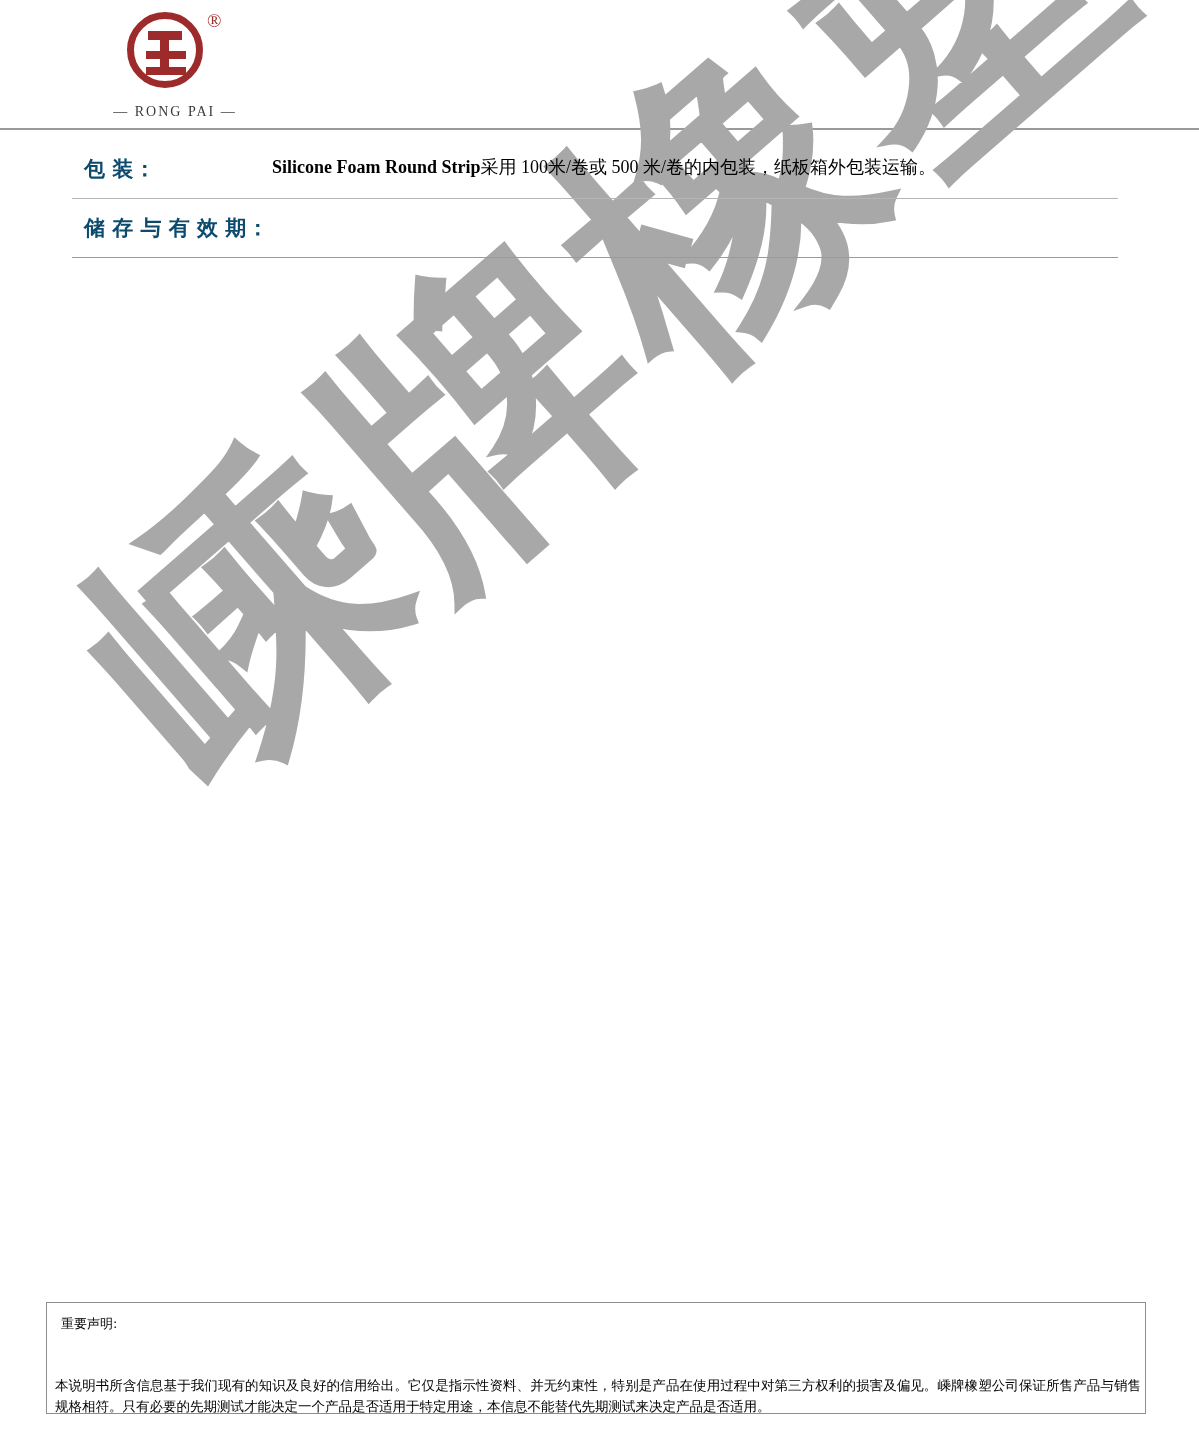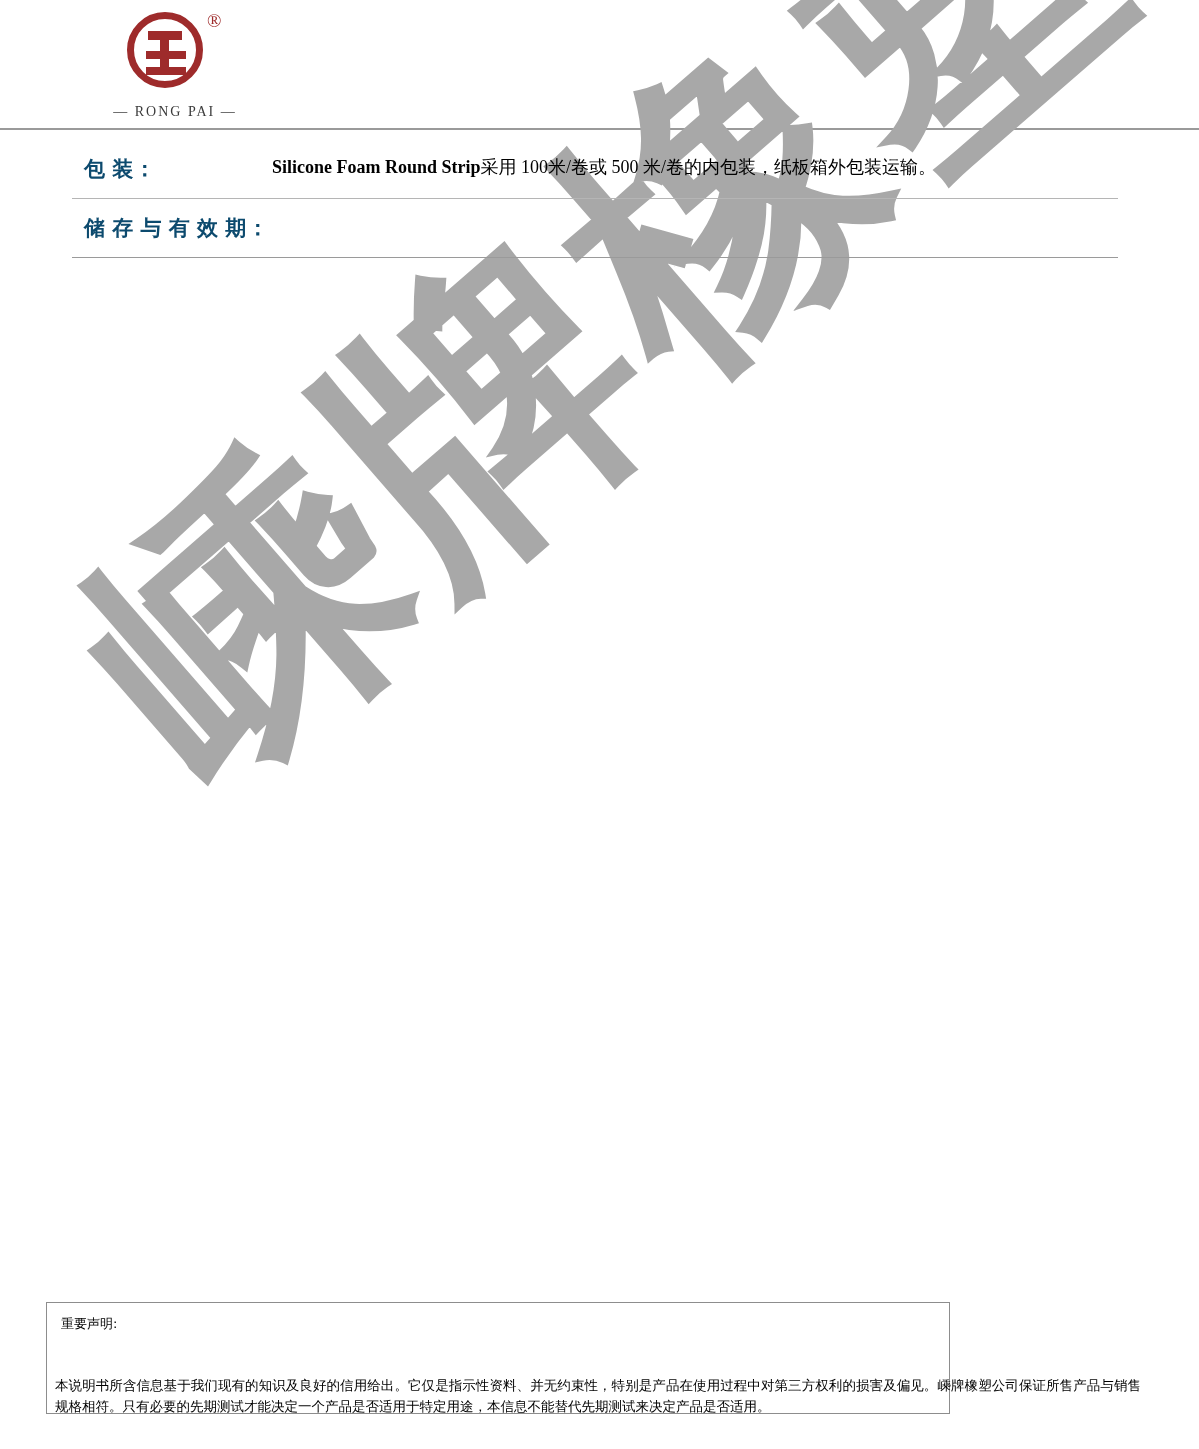--- a/index.html
+++ b/index.html
@@ -174,21 +174,21 @@
     transform-origin: 0 0;
     letter-spacing: 10px;
     line-height: 1;
   }
 
   
   .notice {
     position: absolute;
     left: 46px;
     top: 1302px;
-    width: 904px;
+    width: 1100px;
     height: 112px;
     border: 1px solid #8d8d8d;
     box-sizing: border-box;
     background: transparent;
   }
   .notice-title {
     position: absolute;
     left: 14px;
     top: 12px;
     font-size: 13px;

